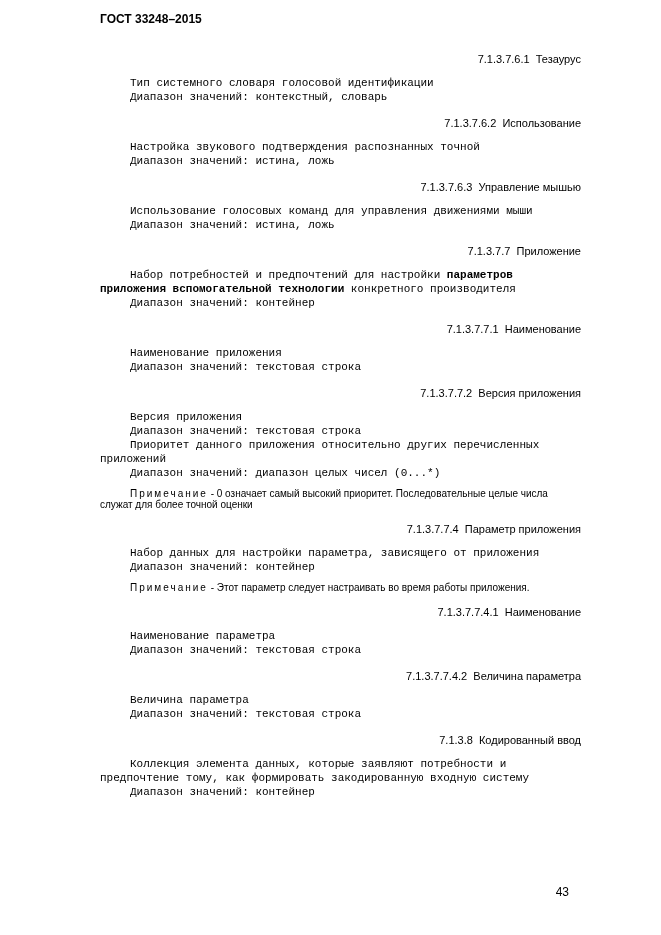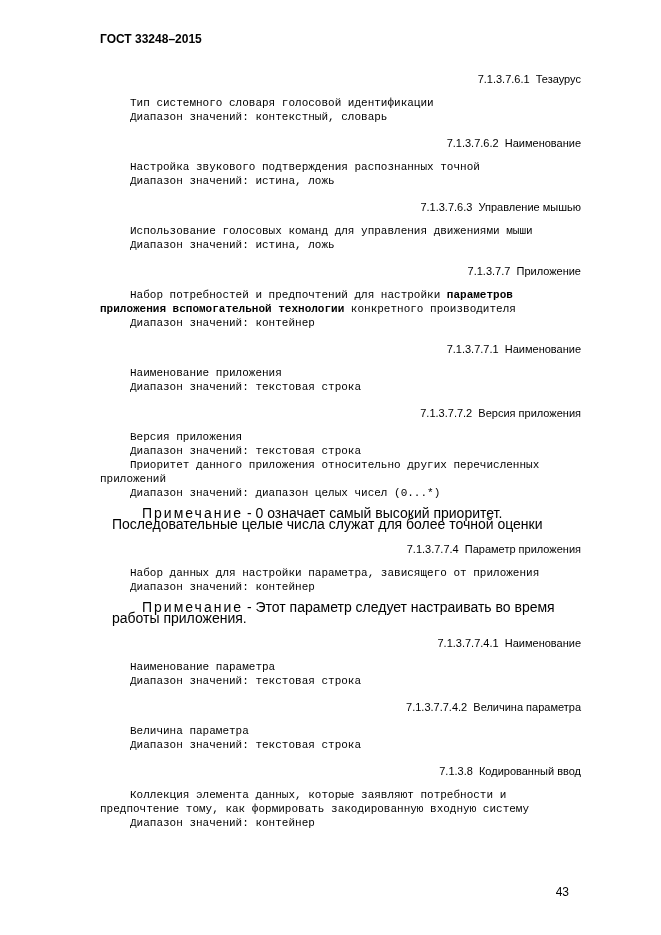--- a/index.html
+++ b/index.html
@@ -4,21 +4,21 @@
 <style>
   * { margin: 0; padding: 0; box-sizing: border-box; }
   html, body { background: #e8e8e8; }
   .page {
     position: relative;
     width: 661px;
     height: 935px;
     background: #ffffff;
     color: #000000;
     font-family: "Liberation Sans", sans-serif;
-    padding: 32px 80px 0 100px;
+    padding: 12px 80px 0 100px;
     overflow: hidden;
   }
   .doc-code {
     font-size: 12px;
     font-weight: bold;
     margin-bottom: 26px;
   }
   .heading {
     font-size: 11px;
     line-height: 14px;
@@ -28,24 +28,24 @@
     text-align: right;
   }
   .para {
     font-size: 11px;
     line-height: 14px;
     text-indent: 30px;
     font-family: Liberation Mono, monospace;
   }
   .para b { font-weight: bold; }
   .note {
-    font-size: 14px;
+    font-size: 10px;
     line-height: 11px;
     text-indent: 30px;
-    margin: 8px 0 8px 12px;
+    margin: 8px 0 8px 0;
   }
   .note-label { letter-spacing: 2px; }
   .page-number {
     position: absolute;
     right: 92px;
     bottom: 36px;
     font-size: 12px;
   }
 </style>
 </head>
@@ -53,21 +53,21 @@
 
 <div class="page">
 
   <div class="doc-code">ГОСТ 33248–2015</div>
 
   <div class="content">
     <p class="heading">7.1.3.7.6.1  Тезаурус</p>
     <p class="para">Тип системного словаря голосовой идентификации</p>
     <p class="para">Диапазон значений: контекстный, словарь</p>
 
-    <p class="heading">7.1.3.7.6.2  Наименование</p>
+    <p class="heading">7.1.3.7.6.2  Использование</p>
     <p class="para">Настройка звукового подтверждения распознанных точной</p>
     <p class="para">Диапазон значений: истина, ложь</p>
 
     <p class="heading">7.1.3.7.6.3  Управление мышью</p>
     <p class="para">Использование голосовых команд для управления движениями мыши</p>
     <p class="para">Диапазон значений: истина, ложь</p>
 
     <p class="heading">7.1.3.7.7  Приложение</p>
     <p class="para"><span>Набор потребностей и предпочтений для настройки </span><b>параметров приложения вспомогательной технологии</b><span> конкретного производителя</span></p>
     <p class="para">Диапазон значений: контейнер</p>

